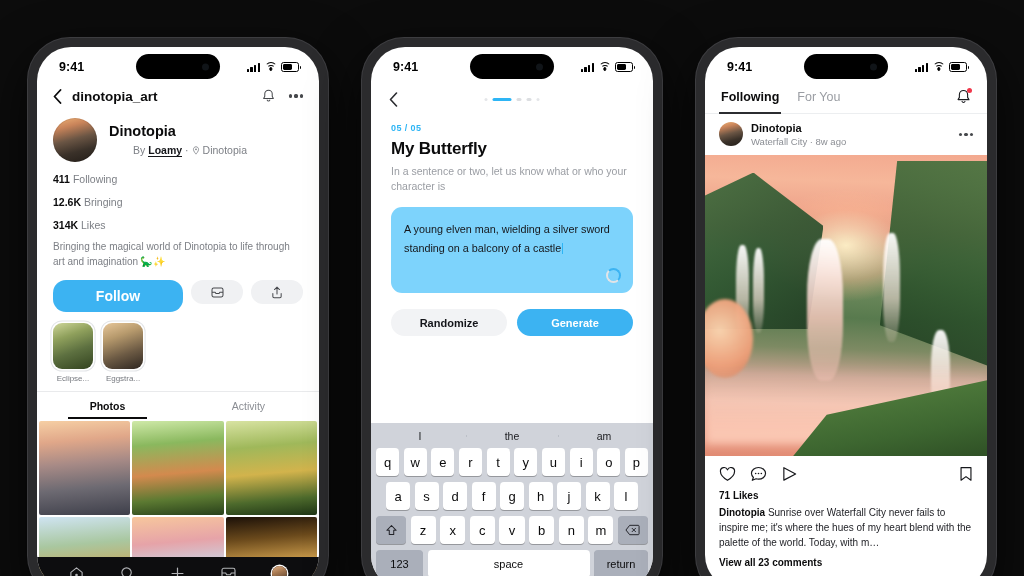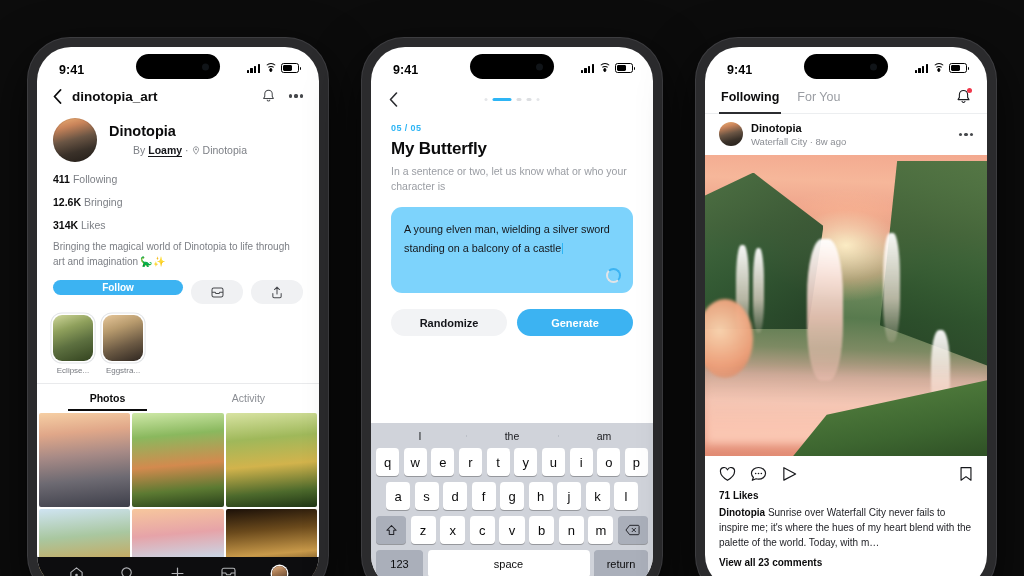--- a/index.html
+++ b/index.html
@@ -27,22 +27,22 @@
     overflow: hidden;
   }
 
   #phone1 { left: 28px;  top: 38px;  width: 300px; height: 560px; }
   #phone2 { left: 362px; top: 38px;  width: 300px; height: 560px; }
   #phone3 { left: 696px; top: 38px;  width: 300px; height: 560px; }
 
   
   .statusbar {
     position: relative; height: 40px;
-    display: flex; align-items: flex-start; justify-content: space-between;
-    padding: 16px 20px 0 22px;
+    display: flex; align-items: center; justify-content: space-between;
+    padding: 0 20px 0 22px;
     flex: 0 0 auto;
     gap: 41px;
   }
   .sb-time { font-size: 12.5px; font-weight: 700; color: #000; letter-spacing: .1px; }
   .notch {
     position: absolute; left: 50%; transform: translateX(-50%);
     top: 7px; width: 84px; height: 25px; background: #000; border-radius: 14px;
   }
   .notch::after {
     content:''; position:absolute; right:11px; top:50%; transform:translateY(-50%);
@@ -85,22 +85,22 @@
   .p1-name { font-size: 14.5px; font-weight: 700; color:#0b0b0c; line-height:1.2; }
   .p1-sub { font-size: 10.5px; color:#7c7f85; margin-top:3px; display:flex; align-items:center; gap:3px;margin-left:24px; }
   .p1-sub b { color:#15161a; font-weight:700; border-bottom:1px solid #15161a; }
 
   .p1-stats { display:flex; gap:11px; padding: 11px 16px 0; font-size: 10.5px; color:#7c7f85;flex-direction:column; }
   .p1-stats b { color:#0b0b0c; font-weight:700; }
   .p1-bio { padding: 8px 16px 0; font-size: 10px; color:#7c7f85; line-height:1.5; }
 
   .p1-actions { display:flex; gap:8px; padding: 11px 16px 0; }
   .btn-follow {
-    flex:1 1 auto; height: 15px; border-radius: 13px; background:#3cb3f2;
-    color:#fff; font-size:10px; font-weight:700; display:flex; align-items:center; justify-content:center;
+    flex:1 1 auto; height: 32px; border-radius: 13px; background:#3cb3f2;
+    color:#fff; font-size:14px; font-weight:700; display:flex; align-items:center; justify-content:center;
   }
   .btn-sq { width: 52px; height:24px; border-radius:13px; background:#f0f1f3; display:flex; align-items:center; justify-content:center; }
 
   .p1-high { display:flex; gap:10px; padding: 11px 16px 0; }
   .high { width: 40px; }
   .high-img { width:40px;height:46px;border-radius:9px; box-shadow:0 0 0 1.6px #fff, 0 0 0 2.6px #e2e4e7; }
   .high-1 { background: linear-gradient(160deg,#cfd79a 0%,#8fa05c 30%,#5d7040 60%,#33431f 100%); }
   .high-2 { background: linear-gradient(160deg,#e7c79a 0%,#b79a6d 30%,#6c5a44 65%,#2e2620 100%); }
   .high-lbl { font-size:8px; color:#76797f; text-align:center; margin-top:5px; }
 

